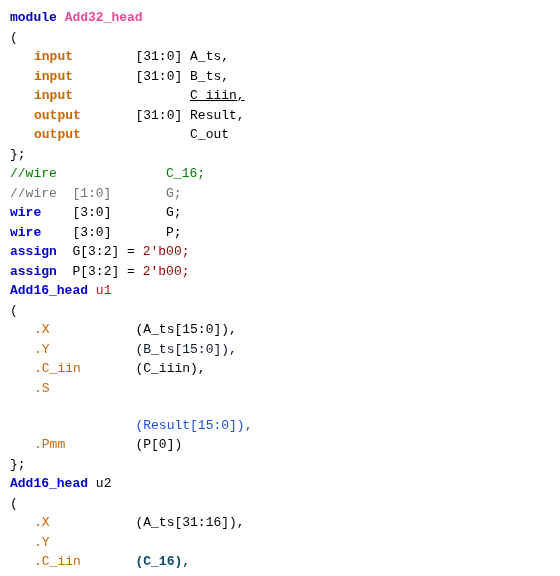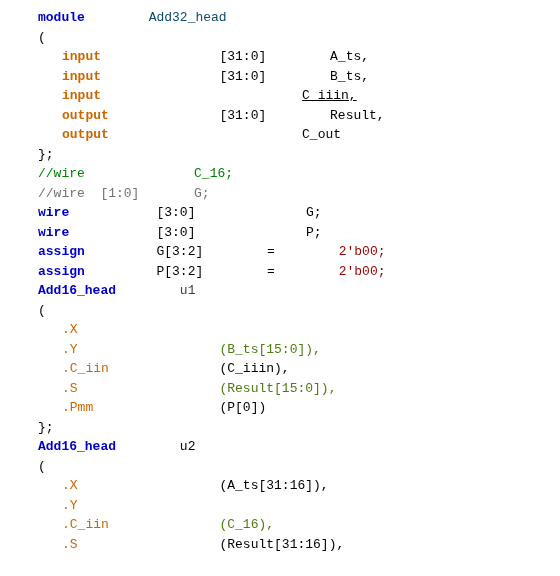--- a/index.html
+++ b/index.html
@@ -13,57 +13,56 @@
       overflow-x: hidden;
     }
     .code-container {
       padding: 8px 10px;
       background: #ffffff;
       position: relative;
     }
     .line {
       display: flex;
       white-space: pre;
-      gap: 28px;
     }
   </style>
 </head>
 <body>
 
 <div class="code-container">
   <div id="code-lines">
-      <div class="line"><span style="display: inline-block; width: 0px;"></span><span style="color: rgb(0, 0, 204); font-weight: bold;">module</span><span style="color: rgb(0, 0, 0);"> </span><span style="color: #0c4a6e; font-weight: normal;">Add32_head</span></div>
+      <div class="line"><span style="display: inline-block; width: 0px;"></span><span style="color: rgb(0, 0, 204); font-weight: bold;">module</span><span style="color: rgb(0, 0, 0);"> </span><span style="color: #ec4899; font-weight: bold;">Add32_head</span></div>
       <div class="line"><span style="display: inline-block; width: 0px;"></span><span style="color: rgb(0, 0, 0);">(</span></div>
       <div class="line"><span style="display: inline-block; width: 24px;"></span><span style="color: rgb(204, 102, 0); font-weight: bold;">input</span><span style="color: rgb(0, 0, 0);">        </span><span style="color: rgb(0, 0, 0);">[31:0]</span><span style="color: rgb(0, 0, 0);"> </span><span style="color: rgb(0, 0, 0);">A_ts,</span></div>
       <div class="line"><span style="display: inline-block; width: 24px;"></span><span style="color: rgb(204, 102, 0); font-weight: bold;">input</span><span style="color: rgb(0, 0, 0);">        </span><span style="color: rgb(0, 0, 0);">[31:0]</span><span style="color: rgb(0, 0, 0);"> </span><span style="color: rgb(0, 0, 0);">B_ts,</span></div>
       <div class="line"><span style="display: inline-block; width: 24px;"></span><span style="color: rgb(204, 102, 0); font-weight: bold;">input</span><span style="color: rgb(0, 0, 0);">        </span><span style="color: rgb(0, 0, 0);">       </span><span style="color: rgb(0, 0, 0); text-decoration: underline;">C_iiin,</span></div>
       <div class="line"><span style="display: inline-block; width: 24px;"></span><span style="color: rgb(204, 102, 0); font-weight: bold;">output</span><span style="color: rgb(0, 0, 0);">       </span><span style="color: rgb(0, 0, 0);">[31:0]</span><span style="color: rgb(0, 0, 0);"> </span><span style="color: rgb(0, 0, 0);">Result,</span></div>
       <div class="line"><span style="display: inline-block; width: 24px;"></span><span style="color: rgb(204, 102, 0); font-weight: bold;">output</span><span style="color: rgb(0, 0, 0);">       </span><span style="color: rgb(0, 0, 0);">       </span><span style="color: rgb(0, 0, 0);">C_out</span></div>
       <div class="line"><span style="display: inline-block; width: 0px;"></span><span style="color: rgb(0, 0, 0);">};</span></div>
       <div class="line"><span style="display: inline-block; width: 0px;"></span><span style="color: rgb(0, 0, 0);"></span></div>
       <div class="line"><span style="display: inline-block; width: 0px;"></span><span style="color: rgb(0, 128, 0);">//wire              C_16;</span></div>
       <div class="line"><span style="display: inline-block; width: 0px;"></span><span style="color: #737373;">//wire  [1:0]       G;</span></div>
       <div class="line"><span style="display: inline-block; width: 0px;"></span><span style="color: rgb(0, 0, 0);"></span></div>
       <div class="line"><span style="display: inline-block; width: 0px;"></span><span style="color: rgb(0, 0, 0);"></span></div>
       <div class="line"><span style="display: inline-block; width: 0px;"></span><span style="color: rgb(0, 0, 204); font-weight: bold;">wire</span><span style="color: rgb(0, 0, 0);">    </span><span style="color: rgb(0, 0, 0);">[3:0]</span><span style="color: rgb(0, 0, 0);">       </span><span style="color: rgb(0, 0, 0);">G;</span></div>
       <div class="line"><span style="display: inline-block; width: 0px;"></span><span style="color: rgb(0, 0, 204); font-weight: bold;">wire</span><span style="color: rgb(0, 0, 0);">    </span><span style="color: rgb(0, 0, 0);">[3:0]</span><span style="color: rgb(0, 0, 0);">       </span><span style="color: rgb(0, 0, 0);">P;</span></div>
       <div class="line"><span style="display: inline-block; width: 0px;"></span><span style="color: rgb(0, 0, 204); font-weight: bold;">assign</span><span style="color: rgb(0, 0, 0);">  </span><span style="color: rgb(0, 0, 0);">G[3:2]</span><span style="color: rgb(0, 0, 0);"> </span><span style="color: rgb(0, 0, 0);">=</span><span style="color: rgb(0, 0, 0);"> </span><span style="color: rgb(153, 0, 0);">2'b00;</span></div>
       <div class="line"><span style="display: inline-block; width: 0px;"></span><span style="color: rgb(0, 0, 204); font-weight: bold;">assign</span><span style="color: rgb(0, 0, 0);">  </span><span style="color: rgb(0, 0, 0);">P[3:2]</span><span style="color: rgb(0, 0, 0);"> </span><span style="color: rgb(0, 0, 0);">=</span><span style="color: rgb(0, 0, 0);"> </span><span style="color: rgb(153, 0, 0);">2'b00;</span></div>
       <div class="line"><span style="display: inline-block; width: 0px;"></span><span style="color: rgb(0, 0, 0);"></span></div>
       <div class="line"><span style="display: inline-block; width: 0px;"></span><span style="color: rgb(0, 0, 0);"></span></div>
-      <div class="line"><span style="display: inline-block; width: 0px;"></span><span style="color: rgb(0, 0, 204); font-weight: bold;">Add16_head</span><span style="color: rgb(0, 0, 0);"> </span><span style="color: #404040;">u1</span></div>
+      <div class="line"><span style="display: inline-block; width: 0px;"></span><span style="color: rgb(0, 0, 204); font-weight: bold;">Add16_head</span><span style="color: rgb(0, 0, 0);"> </span><span style="color: #b91c1c;">u1</span></div>
       <div class="line"><span style="display: inline-block; width: 0px;"></span><span style="color: rgb(0, 0, 0);">(</span></div>
-      <div class="line"><span style="display: inline-block; width: 24px;"></span><span style="color: rgb(204, 102, 0);">.X</span><span style="color: rgb(0, 0, 0);">           </span></div>
-      <div class="line"><span style="display: inline-block; width: 24px;"></span><span style="color: rgb(204, 102, 0);">.Y</span><span style="color: rgb(0, 0, 0);">           </span><span style="color: #4d7c0f; text-align: right;">(B_ts[15:0]),</span></div>
+      <div class="line"><span style="display: inline-block; width: 24px;"></span><span style="color: rgb(204, 102, 0);">.X</span><span style="color: rgb(0, 0, 0);">           </span><span style="color: rgb(0, 0, 0);">(A_ts[15:0]),</span></div>
+      <div class="line"><span style="display: inline-block; width: 24px;"></span><span style="color: rgb(204, 102, 0);">.Y</span><span style="color: rgb(0, 0, 0);">           </span><span style="color: #0f172a; text-align: right;">(B_ts[15:0]),</span></div>
       <div class="line"><span style="display: inline-block; width: 24px;"></span><span style="color: rgb(204, 102, 0);">.C_iin</span><span style="color: rgb(0, 0, 0);">       </span><span style="color: rgb(0, 0, 0);">(C_iiin),</span></div>
-      <div class="line"><span style="display: inline-block; width: 24px;"></span><span style="color: rgb(204, 102, 0);">.S</span><span style="color: rgb(0, 0, 0);">           </span><span style="color: #4d7c0f;">(Result[15:0]),</span></div>
+      <div class="line"><span style="display: inline-block; width: 24px;"></span><span style="color: rgb(204, 102, 0);">.S</span><span style="color: rgb(0, 0, 0);">           </span><span style="color: #1d4ed8; margin-top: 37px;">(Result[15:0]),</span></div>
       <div class="line"><span style="display: inline-block; width: 24px;"></span><span style="color: rgb(204, 102, 0);">.Pmm</span><span style="color: rgb(0, 0, 0);">         </span><span style="color: rgb(0, 0, 0);">(P[0])</span></div>
       <div class="line"><span style="display: inline-block; width: 0px;"></span><span style="color: rgb(0, 0, 0);">};</span></div>
       <div class="line"><span style="display: inline-block; width: 0px;"></span><span style="color: rgb(0, 0, 0);"></span></div>
       <div class="line"><span style="display: inline-block; width: 0px;"></span><span style="color: rgb(0, 0, 204); font-weight: bold;">Add16_head</span><span style="color: rgb(0, 0, 0);"> </span><span style="color: rgb(0, 0, 0);">u2</span></div>
       <div class="line"><span style="display: inline-block; width: 0px;"></span><span style="color: rgb(0, 0, 0);">(</span></div>
       <div class="line"><span style="display: inline-block; width: 24px;"></span><span style="color: rgb(204, 102, 0);">.X</span><span style="color: rgb(0, 0, 0);">           </span><span style="color: rgb(0, 0, 0);">(A_ts[31:16]),</span></div>
       <div class="line"><span style="display: inline-block; width: 24px;"></span><span style="color: rgb(204, 102, 0);">.Y</span><span style="color: rgb(0, 0, 0);">           </span></div>
-      <div class="line"><span style="display: inline-block; width: 24px;"></span><span style="color: rgb(204, 102, 0);">.C_iin</span><span style="color: rgb(0, 0, 0);">       </span><span style="color: #4d7c0f;">(C_16),</span></div>
+      <div class="line"><span style="display: inline-block; width: 24px;"></span><span style="color: rgb(204, 102, 0);">.C_iin</span><span style="color: rgb(0, 0, 0);">       </span><span style="color: #0c4a6e; font-weight: bold;">(C_16),</span></div>
       <div class="line"><span style="display: inline-block; width: 24px;"></span><span style="color: rgb(204, 102, 0);">.S</span><span style="color: rgb(0, 0, 0);">           </span><span style="color: rgb(0, 0, 0);">(Result[31:16]),</span></div>
     </div>
 
 </div>
 
 </body></html>

